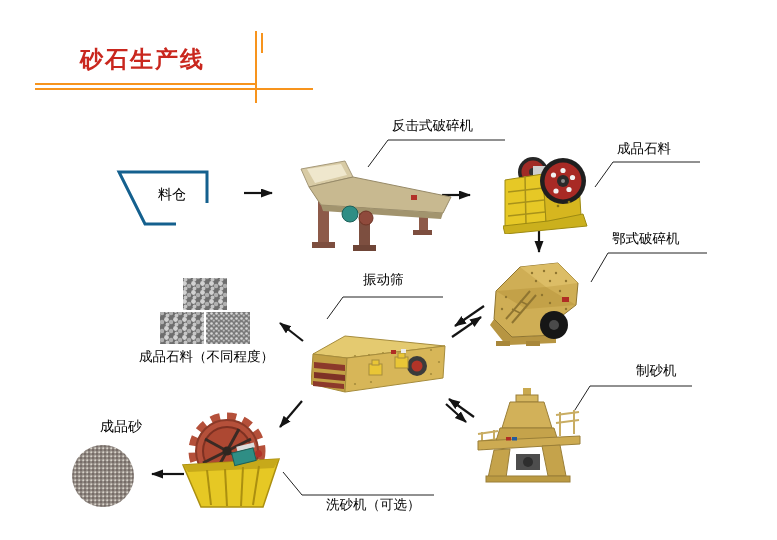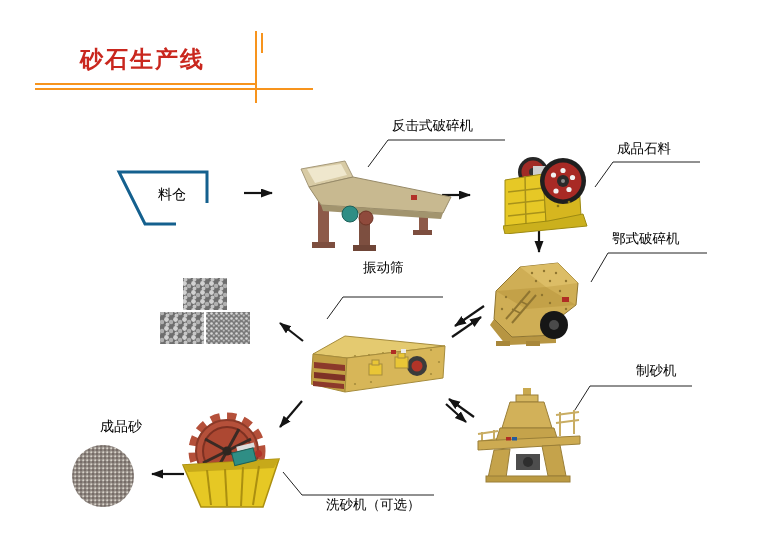--- a/index.html
+++ b/index.html
@@ -236,18 +236,19 @@
         <circle cx="3" cy="3" r="0.9" fill="#6b615c"></circle>
       </pattern>
     </defs>
     <circle cx="33" cy="33" r="31" fill="url(#pgSand)"></circle>
   </svg>
 
   <div class="lbl lg" style="left:158px;top:186px">料仓</div>
   <div class="lbl" style="left:392px;top:118px">反击式破碎机</div>
   <div class="lbl" style="left:617px;top:141px">成品石料</div>
   <div class="lbl" style="left:612px;top:231px">鄂式破碎机</div>
-  <div class="lbl" style="left:363px;top:260px">振动筛</div>
+  <div class="lbl" style="left:363px;top:272px">振动筛</div>
   <div class="lbl" style="left:636px;top:363px">制砂机</div>
+  <div class="lbl" style="left:139px;top:349px">成品石料（不同程度）</div>
   <div class="lbl" style="left:326px;top:497px">洗砂机（可选）</div>
   <div class="lbl lg" style="left:100px;top:418px">成品砂</div>
 
 </div>
 
 </body></html>

